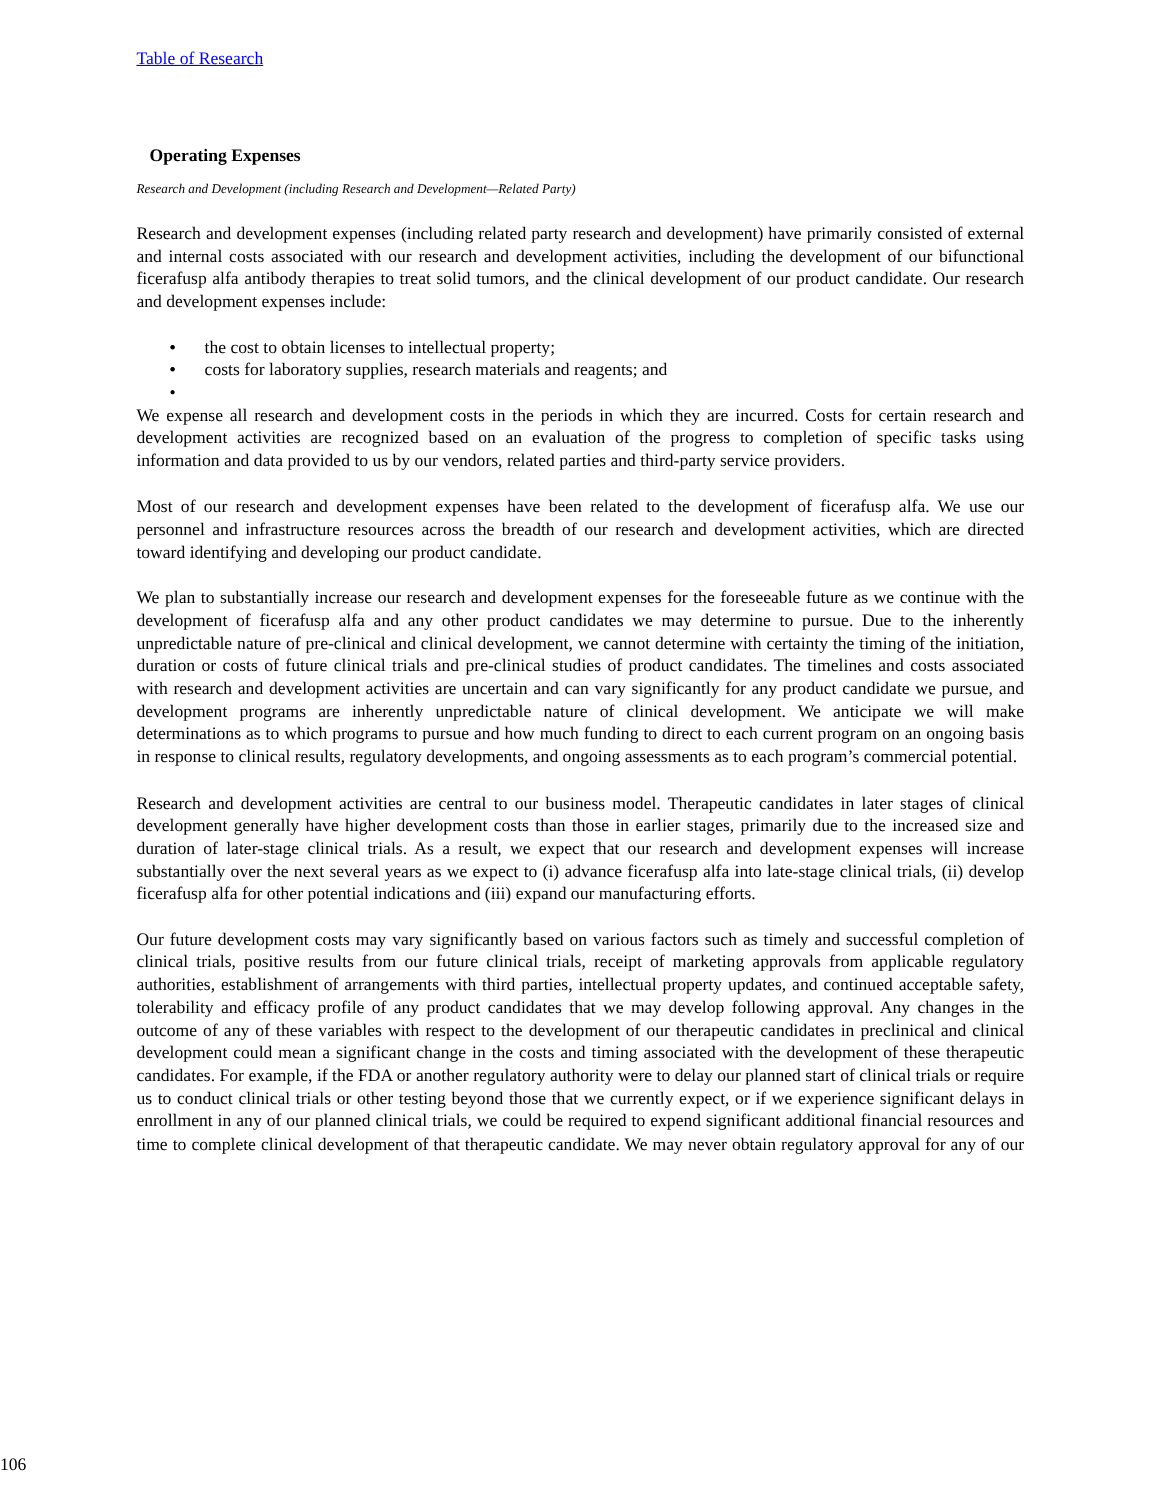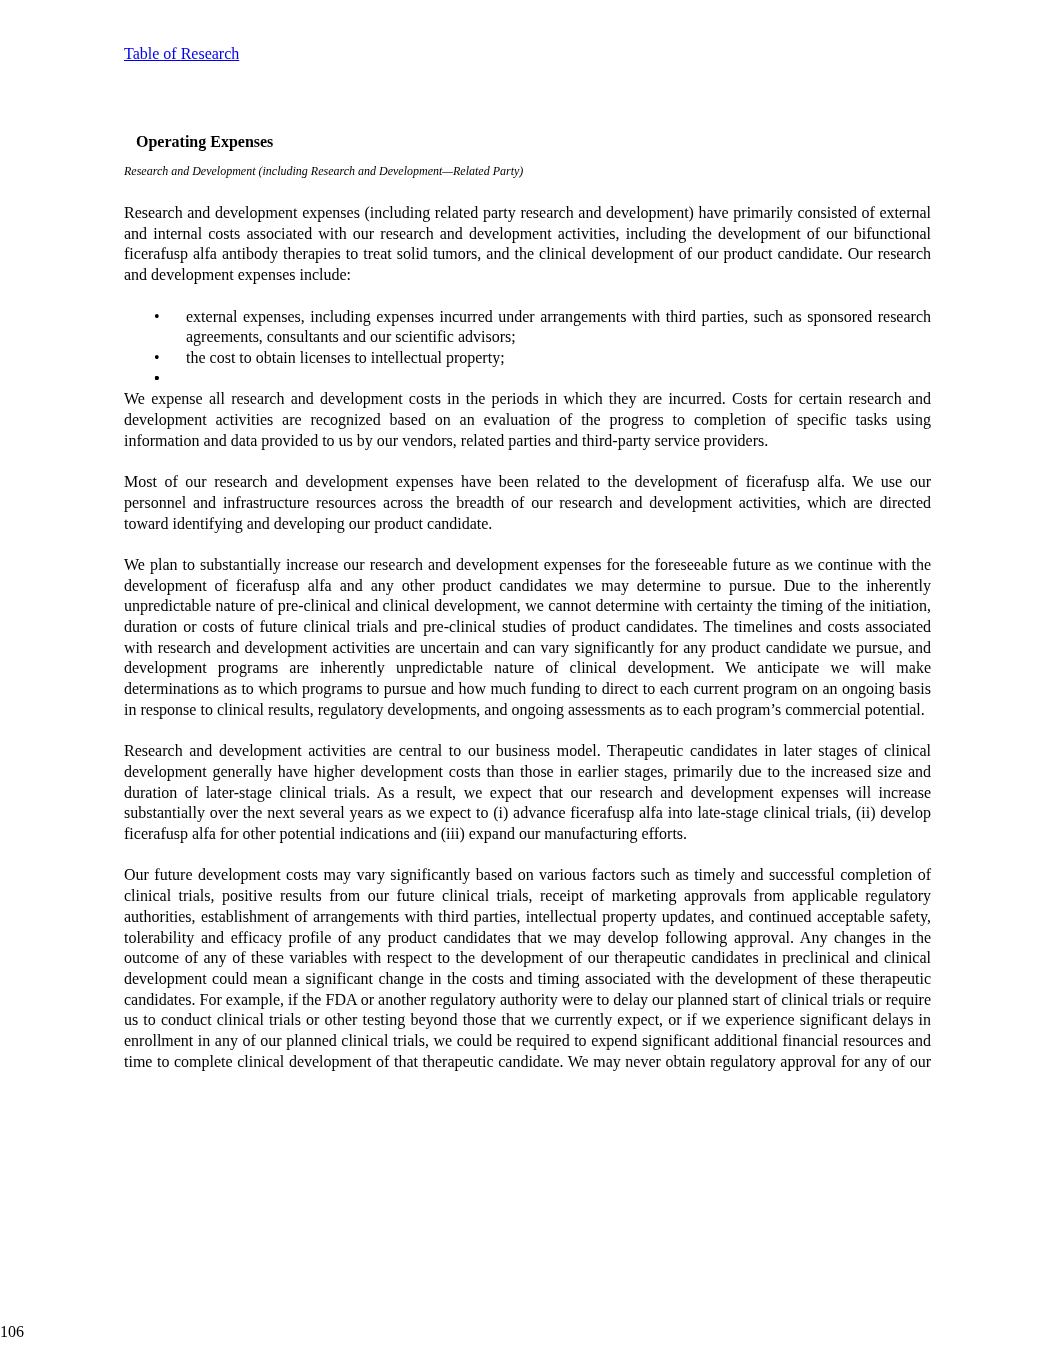--- a/index.html
+++ b/index.html
@@ -28,24 +28,24 @@
 <div class="page">
   <a class="toc" href="#">Table of Research</a>
 
   <h3 class="h1">Operating Expenses</h3>
   <h4 class="h2">Research and Development (including Research and Development—Related Party)</h4>
 
   <div class="body-flow">
     <p>Research and development expenses (including related party research and development) have primarily consisted of external and internal costs associated with our research and development activities, including the development of our bifunctional ficerafusp alfa antibody therapies to treat solid tumors, and the clinical development of our product candidate. Our research and development expenses include:</p>
 
     <ul class="bullets">
-      <li><span class="dot">•</span><span>external expenses, including expenses incurred under arrangements with third parties, such as sponsored research agreements, consultants and our scientific advisors;</span></li>
+      <li><span class="dot">•</span></li>
       <li><span class="dot">•</span><span>the cost to obtain licenses to intellectual property;</span></li>
       <li><span class="dot">•</span></li>
-      <li><span class="dot">•</span></li>
+      <li><span class="dot">•</span><span>costs for laboratory supplies, research materials and reagents; and</span></li>
       <li><span class="dot">•</span></li>
     </ul>
 
     <p>We expense all research and development costs in the periods in which they are incurred. Costs for certain research and development activities are recognized based on an evaluation of the progress to completion of specific tasks using information and data provided to us by our vendors, related parties and third-party service providers.</p>
     <p>Most of our research and development expenses have been related to the development of ficerafusp alfa. We use our personnel and infrastructure resources across the breadth of our research and development activities, which are directed toward identifying and developing our product candidate.</p>
     <p>We plan to substantially increase our research and development expenses for the foreseeable future as we continue with the development of ficerafusp alfa and any other product candidates we may determine to pursue. Due to the inherently unpredictable nature of pre-clinical and clinical development, we cannot determine with certainty the timing of the initiation, duration or costs of future clinical trials and pre-clinical studies of product candidates. The timelines and costs associated with research and development activities are uncertain and can vary significantly for any product candidate we pursue, and development programs are inherently unpredictable nature of clinical development. We anticipate we will make determinations as to which programs to pursue and how much funding to direct to each current program on an ongoing basis in response to clinical results, regulatory developments, and ongoing assessments as to each program’s commercial potential.</p>
     <p>Research and development activities are central to our business model. Therapeutic candidates in later stages of clinical development generally have higher development costs than those in earlier stages, primarily due to the increased size and duration of later-stage clinical trials. As a result, we expect that our research and development expenses will increase substantially over the next several years as we expect to (i) advance ficerafusp alfa into late-stage clinical trials, (ii) develop ficerafusp alfa for other potential indications and (iii) expand our manufacturing efforts.</p>
     <p style="text-align-last: justify;">Our future development costs may vary significantly based on various factors such as timely and successful completion of clinical trials, positive results from our future clinical trials, receipt of marketing approvals from applicable regulatory authorities, establishment of arrangements with third parties, intellectual property updates, and continued acceptable safety, tolerability and efficacy profile of any product candidates that we may develop following approval. Any changes in the outcome of any of these variables with respect to the development of our therapeutic candidates in preclinical and clinical development could mean a significant change in the costs and timing associated with the development of these therapeutic candidates. For example, if the FDA or another regulatory authority were to delay our planned start of clinical trials or require us to conduct clinical trials or other testing beyond those that we currently expect, or if we experience significant delays in enrollment in any of our planned clinical trials, we could be required to expend significant additional financial resources and time to complete clinical development of that therapeutic candidate. We may never obtain regulatory approval for any of our</p>
   </div>
 </div>

